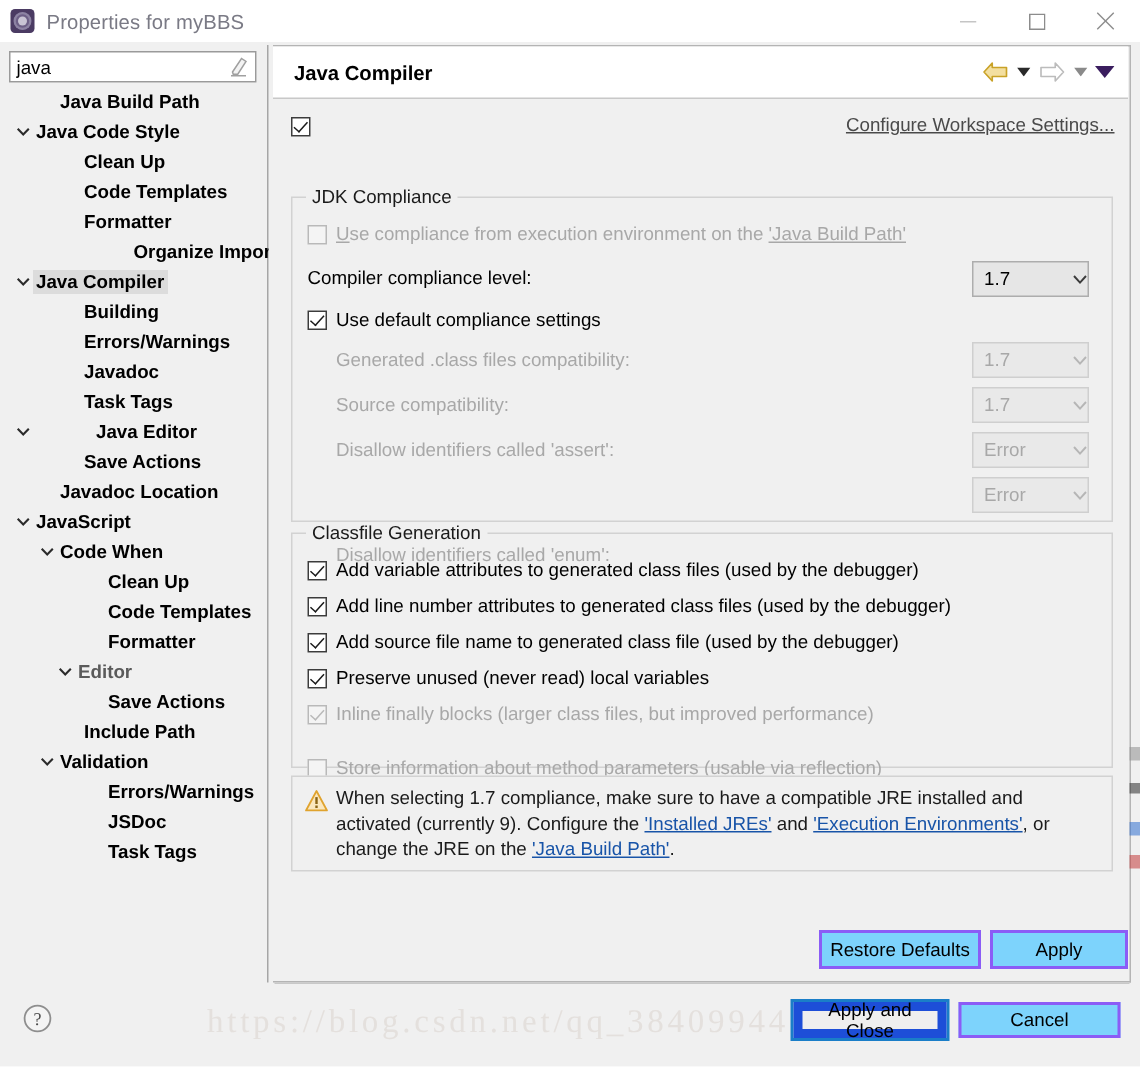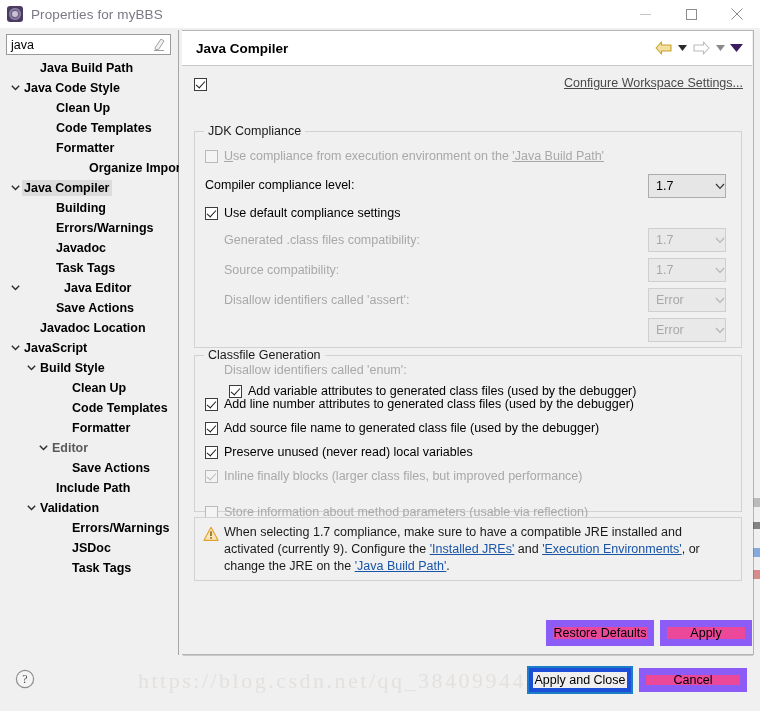--- a/index.html
+++ b/index.html
@@ -310,36 +310,36 @@
     position: absolute;
     left: 183px; top: 655px;
     width: 570px; height: 1px;
     background: #c8c8c8;
   }
 
   
   .btn {
     position: absolute;
     box-sizing: border-box;
-    background: #ec4899;
-    border: 7px solid #8b5cf6;
+    background: #7dd3fc;
+    border: 2px solid #8b5cf6;
     font-family: "Liberation Sans", sans-serif;
     font-size: 12.5px;
     color: #000;
     display: flex;
     align-items: center;
     justify-content: center;
     text-align: center;
   }
   #btn-restore { left: 546px; top: 620px; width: 108px; height: 26px; }
   #btn-apply   { left: 660px; top: 620px; width: 92px;  height: 26px; }
   #btn-applyclose {
     left: 529px; top: 668px; width: 102px; height: 24px;
     background: #efefef;
-    border: 4px solid #1d4ed8;
+    border: 6px solid #1d4ed8;
     box-shadow: 0 0 0 2px #1a7ec8;
   }
   #btn-cancel  { left: 639px; top: 668px; width: 108px; height: 24px; }
 
   .help-btn {
     position: absolute;
     left: 14px; top: 668px;
     width: 22px; height: 22px;
   }
   .help-btn svg { display: block; }
@@ -489,21 +489,21 @@
           </svg>
         </span>
         <span class="tree-label">JavaScript</span>
       </div>
       <div class="tree-item" style="padding-left: 24px;">
         <span class="tw">
           <svg width="9" height="6" viewBox="0 0 9 6">
             <path d="M0.8 0.8 L4.5 4.6 L8.2 0.8" fill="none" stroke="#2b2b2b" stroke-width="1.4"></path>
           </svg>
         </span>
-        <span class="tree-label">Build Style</span>
+        <span class="tree-label">Code When</span>
       </div>
       <div class="tree-item" style="padding-left: 56px;">
         <span class="tw"></span>
         <span class="tree-label">Clean Up</span>
       </div>
       <div class="tree-item" style="padding-left: 56px;">
         <span class="tw"></span>
         <span class="tree-label">Code Templates</span>
       </div>
       <div class="tree-item" style="padding-left: 56px;">
@@ -646,21 +646,21 @@
         <span class="cv">Error</span>
         <svg width="10" height="7" viewBox="0 0 10 7">
             <path d="M1 1 L5 5.4 L9 1" fill="none" stroke="#b6b6b6" stroke-width="1.3"></path>
           </svg>
       </div>
     </div>
 
     <div class="group" id="group-classfile">
       <div class="group-title">Classfile Generation</div>
       <div id="classfile-options">
-          <div class="row" style="top: 25px; margin-left: 24px;">
+          <div class="row" style="top: 14px;">
             <span class="cb checked"></span>
             <span class="lbl">Add variable attributes to generated class files (used by the debugger)</span>
           </div>
           <div class="row" style="top: 38px;">
             <span class="cb checked"></span>
             <span class="lbl">Add line number attributes to generated class files (used by the debugger)</span>
           </div>
           <div class="row" style="top: 62px;">
             <span class="cb checked"></span>
             <span class="lbl">Add source file name to generated class file (used by the debugger)</span>

